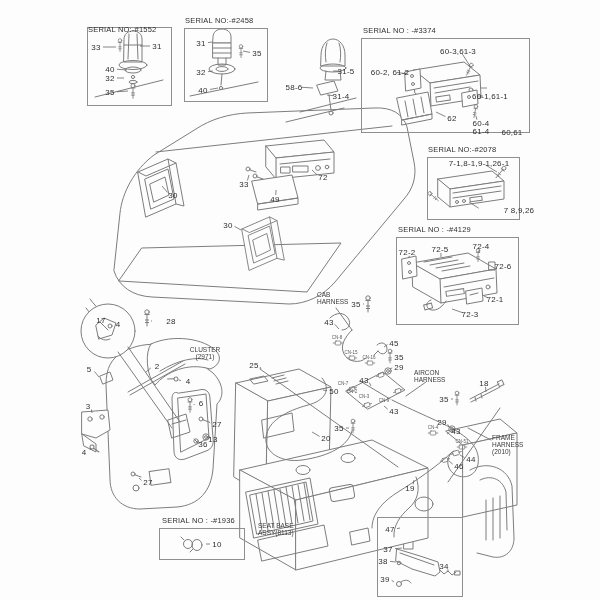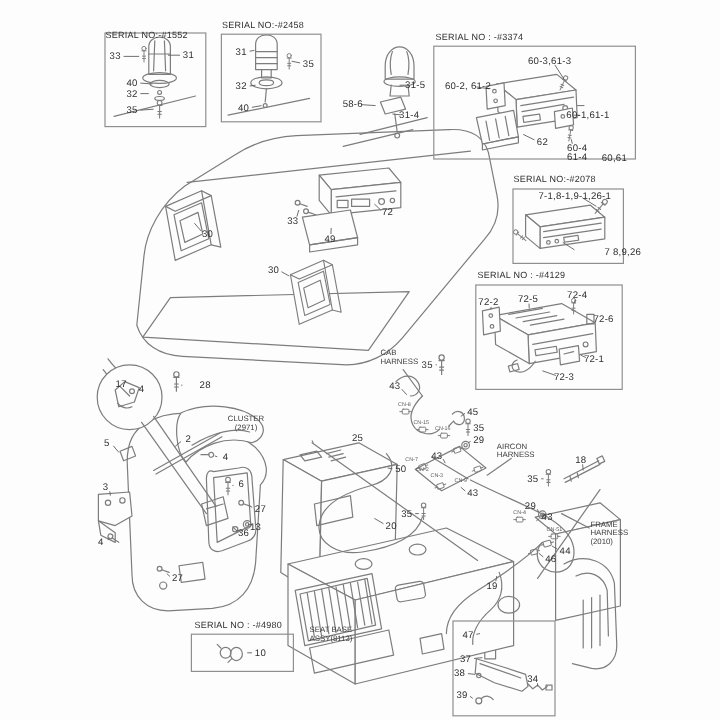--- a/index.html
+++ b/index.html
@@ -386,21 +386,21 @@
       <div class="serial-title" style="left: 88px; top: 25px;">SERIAL NO:-#1552</div>
       <div class="serial-frame" style="left: 184px; top: 28px; width: 82px; height: 72px;"></div>
       <div class="serial-title" style="left: 185px; top: 16px;">SERIAL NO:-#2458</div>
       <div class="serial-frame" style="left: 361px; top: 38px; width: 167px; height: 93px;"></div>
       <div class="serial-title" style="left: 363px; top: 26px;">SERIAL NO : -#3374</div>
       <div class="serial-frame" style="left: 427px; top: 157px; width: 91px; height: 61px;"></div>
       <div class="serial-title" style="left: 428px; top: 145px;">SERIAL NO:-#2078</div>
       <div class="serial-frame" style="left: 396px; top: 237px; width: 121px; height: 86px;"></div>
       <div class="serial-title" style="left: 398px; top: 225px;">SERIAL NO : -#4129</div>
       <div class="serial-frame" style="left: 159px; top: 528px; width: 84px; height: 30px;"></div>
-      <div class="serial-title" style="left: 162px; top: 516px;">SERIAL NO : -#4980</div>
+      <div class="serial-title" style="left: 162px; top: 516px;">SERIAL NO : -#1936</div>
       <div class="serial-frame" style="left: 377px; top: 517px; width: 84px; height: 78px;"></div>
       <div class="callout" style="left: 96px; top: 47px;">33</div>
       <div class="callout" style="left: 157px; top: 46px;">31</div>
       <div class="callout" style="left: 110px; top: 69px;">40</div>
       <div class="callout" style="left: 110px; top: 78px;">32</div>
       <div class="callout" style="left: 110px; top: 92px;">35</div>
       <div class="callout" style="left: 201px; top: 43px;">31</div>
       <div class="callout" style="left: 257px; top: 53px;">35</div>
       <div class="callout" style="left: 201px; top: 72px;">32</div>
       <div class="callout" style="left: 203px; top: 90px;">40</div>
@@ -433,21 +433,21 @@
       <div class="callout" style="left: 157px; top: 366px;">2</div>
       <div class="callout" style="left: 89px; top: 369px;">5</div>
       <div class="callout" style="left: 188px; top: 381px;">4</div>
       <div class="callout" style="left: 201px; top: 403px;">6</div>
       <div class="callout" style="left: 88px; top: 406px;">3</div>
       <div class="callout" style="left: 217px; top: 424px;">27</div>
       <div class="callout" style="left: 213px; top: 439px;">13</div>
       <div class="callout" style="left: 203px; top: 444px;">36</div>
       <div class="callout" style="left: 84px; top: 452px;">4</div>
       <div class="callout" style="left: 148px; top: 482px;">27</div>
-      <div class="callout" style="left: 254px; top: 365px; margin-left: 44px;">25</div>
+      <div class="callout" style="left: 254px; top: 365px;">25</div>
       <div class="callout" style="left: 334px; top: 391px;">50</div>
       <div class="callout" style="left: 326px; top: 438px; text-align: center;">20</div>
       <div class="callout" style="left: 339px; top: 428px;">35</div>
       <div class="callout" style="left: 356px; top: 304px;">35</div>
       <div class="callout" style="left: 329px; top: 322px;">43</div>
       <div class="callout" style="left: 394px; top: 343px; text-align: right;">45</div>
       <div class="callout" style="left: 399px; top: 357px;">35</div>
       <div class="callout" style="left: 399px; top: 367px;">29</div>
       <div class="callout" style="left: 364px; top: 380px;">43</div>
       <div class="callout" style="left: 394px; top: 411px;">43</div>

